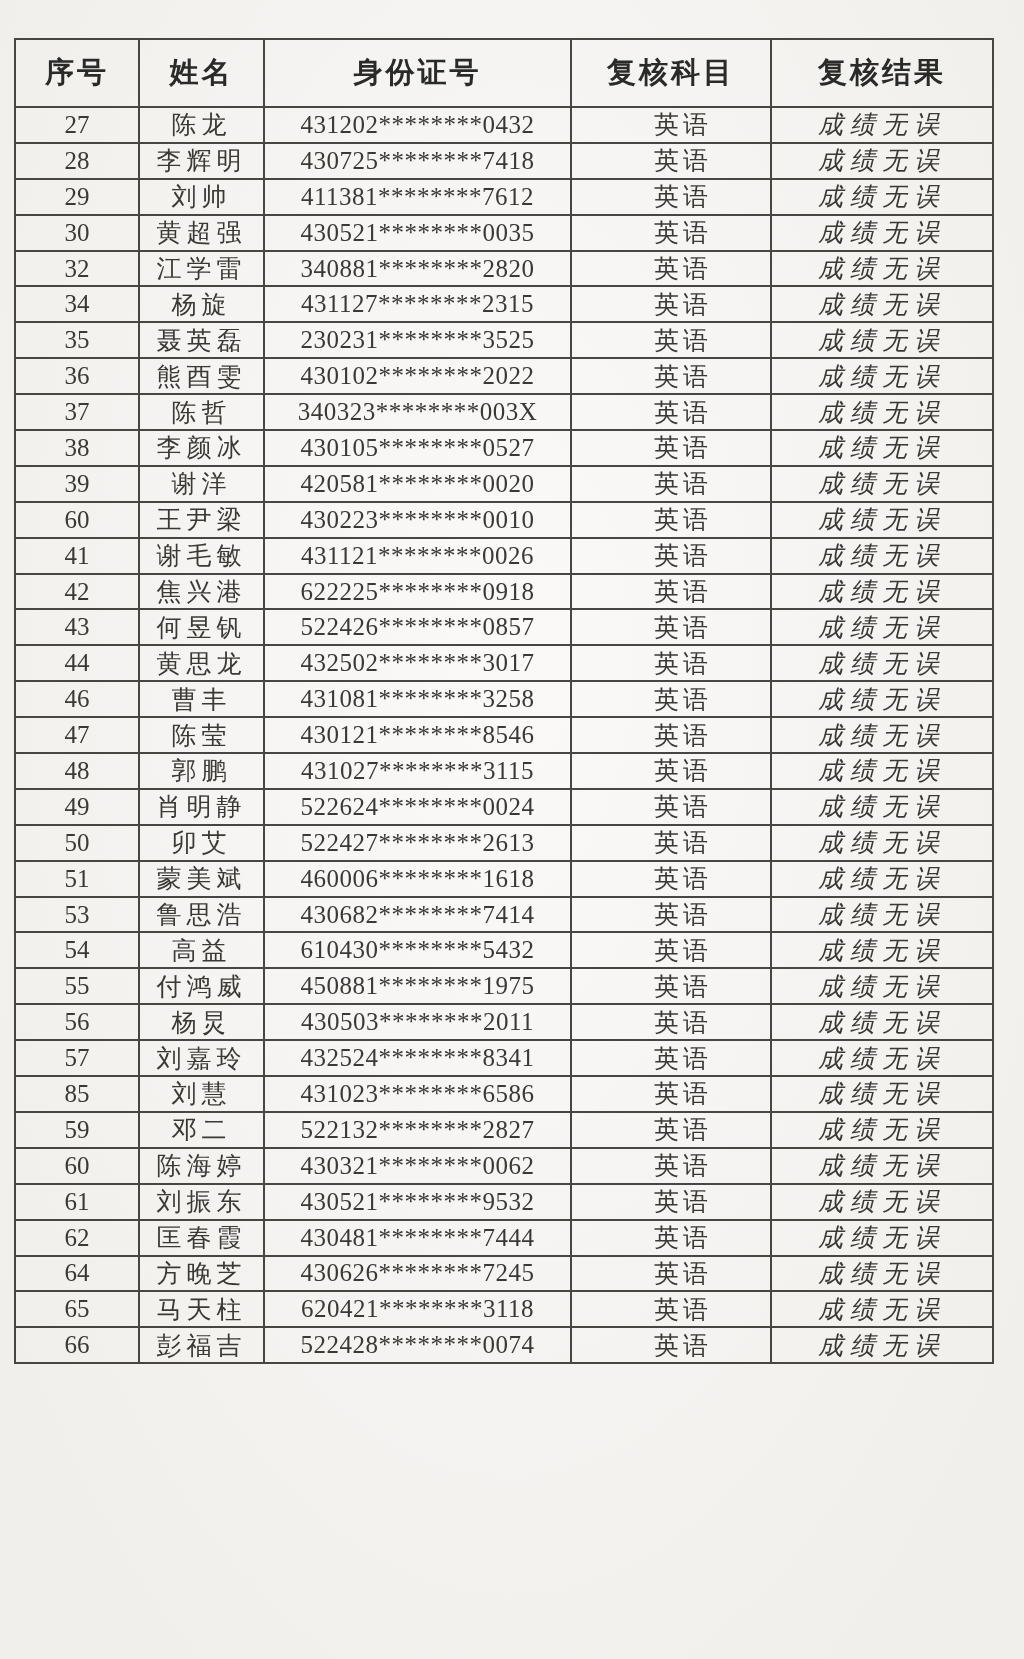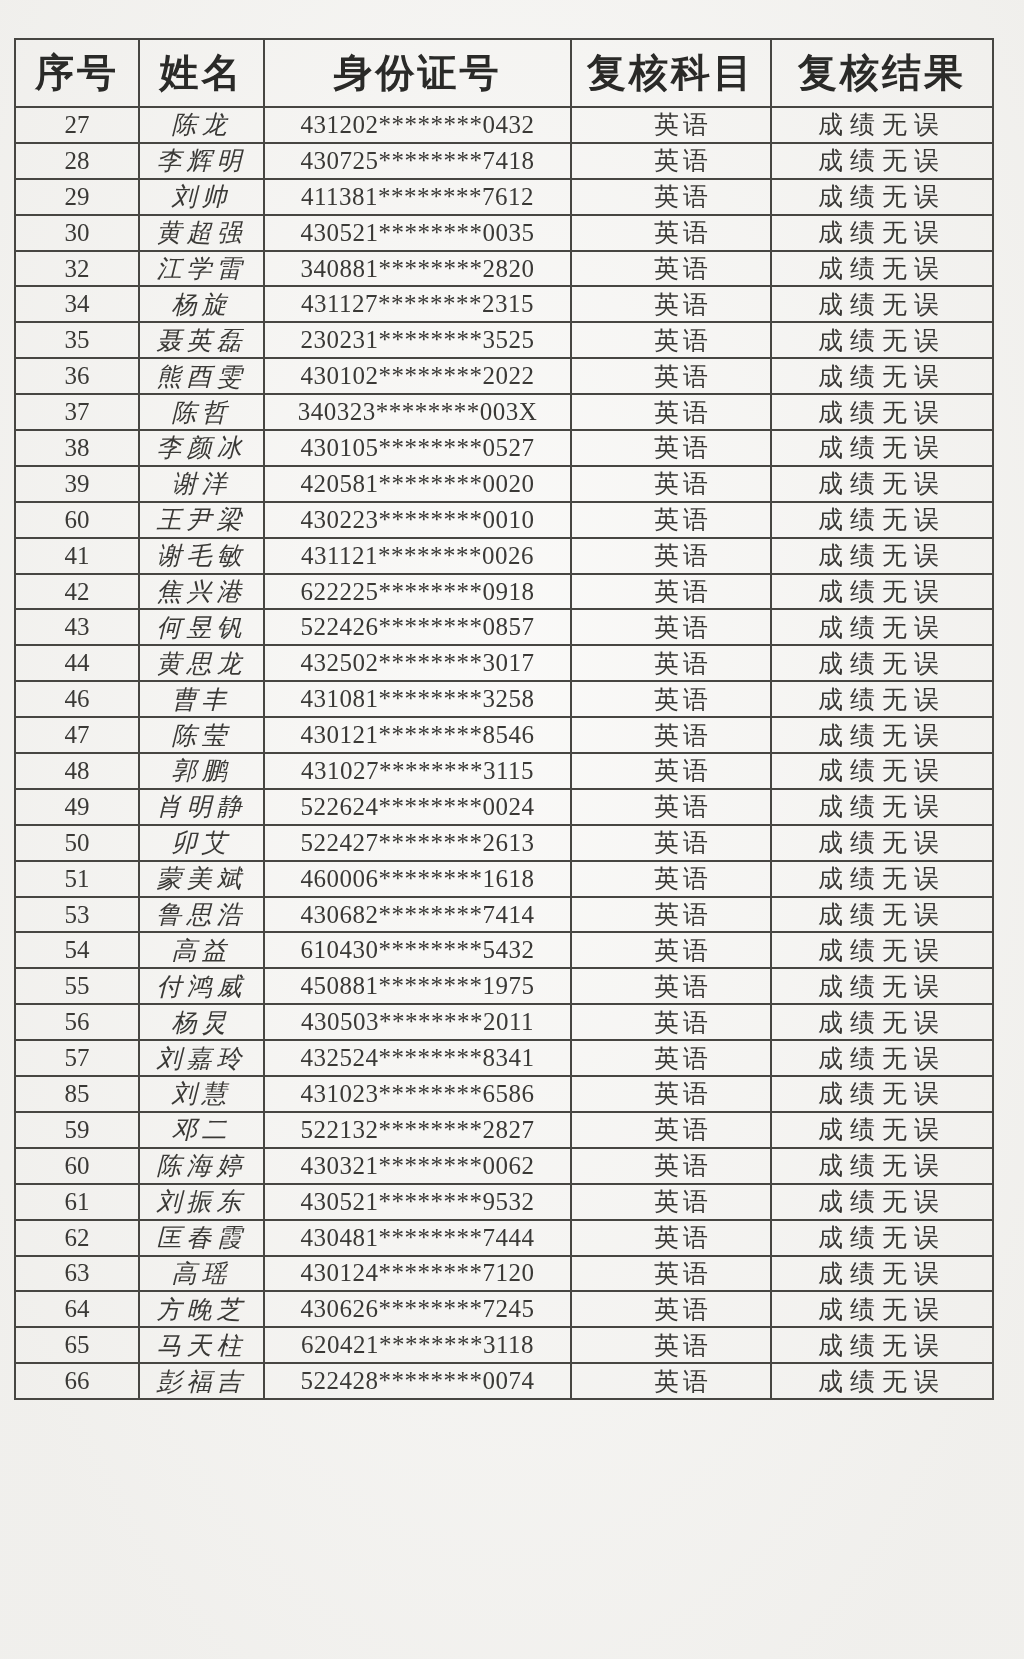--- a/index.html
+++ b/index.html
@@ -30,42 +30,42 @@
   .review-table td {
     border: 2px solid #474642;
     text-align: center;
     vertical-align: middle;
     padding: 0;
     overflow: hidden;
     white-space: nowrap;
   }
   .review-table thead th {
     height: 66px;
-    font-size: 39px;
+    font-size: 29px;
     font-weight: 600;
     letter-spacing: 3px;
     color: #2a2a28;
   }
   .review-table tbody td {
     height: 33.9px;
     font-size: 25px;
     color: #3a3936;
   }
   
   .col-serial  { width: 124px; }
   .col-name    { width: 125px; }
   .col-id      { width: 307px; }
   .col-subject { width: 200px; }
   .col-result  { width: 222px; }
 
   td.c0 { font-size: 26px; }
-  td.c1 { letter-spacing: 5px; font-style: italic; }
+  td.c1 { letter-spacing: 5px; }
   td.c2 { font-size: 26px; letter-spacing: 0.5px; }
   td.c3 { letter-spacing: 4px; padding-left: 24px; }
-  td.c4 { letter-spacing: 7px; }
+  td.c4 { letter-spacing: 7px; font-style: italic; }
 </style>
 </head>
 <body>
 
 <div class="page">
   <table class="review-table">
     <colgroup>
       <col class="col-serial">
       <col class="col-name">
       <col class="col-id">
@@ -300,27 +300,20 @@
           <td class="c4">成绩无误</td>
         </tr>
         <tr>
           <td class="c0">62</td>
           <td class="c1">匡春霞</td>
           <td class="c2">430481********7444</td>
           <td class="c3">英语</td>
           <td class="c4">成绩无误</td>
         </tr>
         <tr>
-          <td class="c0">63</td>
-          <td class="c1">高瑶</td>
-          <td class="c2">430124********7120</td>
-          <td class="c3">英语</td>
-          <td class="c4">成绩无误</td>
-        </tr>
-        <tr>
           <td class="c0">64</td>
           <td class="c1">方晚芝</td>
           <td class="c2">430626********7245</td>
           <td class="c3">英语</td>
           <td class="c4">成绩无误</td>
         </tr>
         <tr>
           <td class="c0">65</td>
           <td class="c1">马天柱</td>
           <td class="c2">620421********3118</td>

